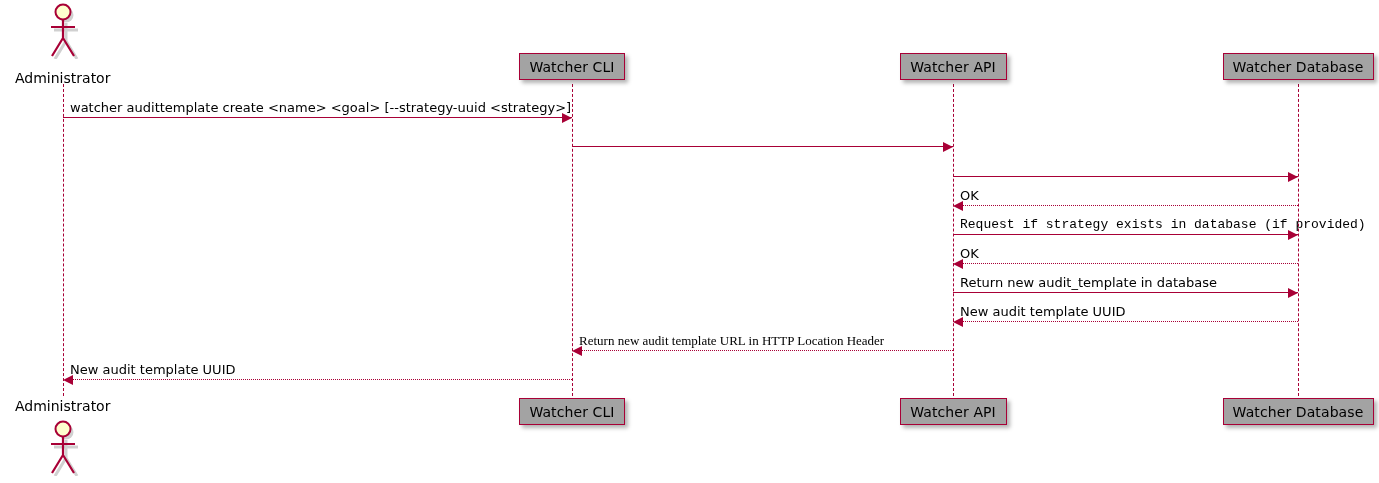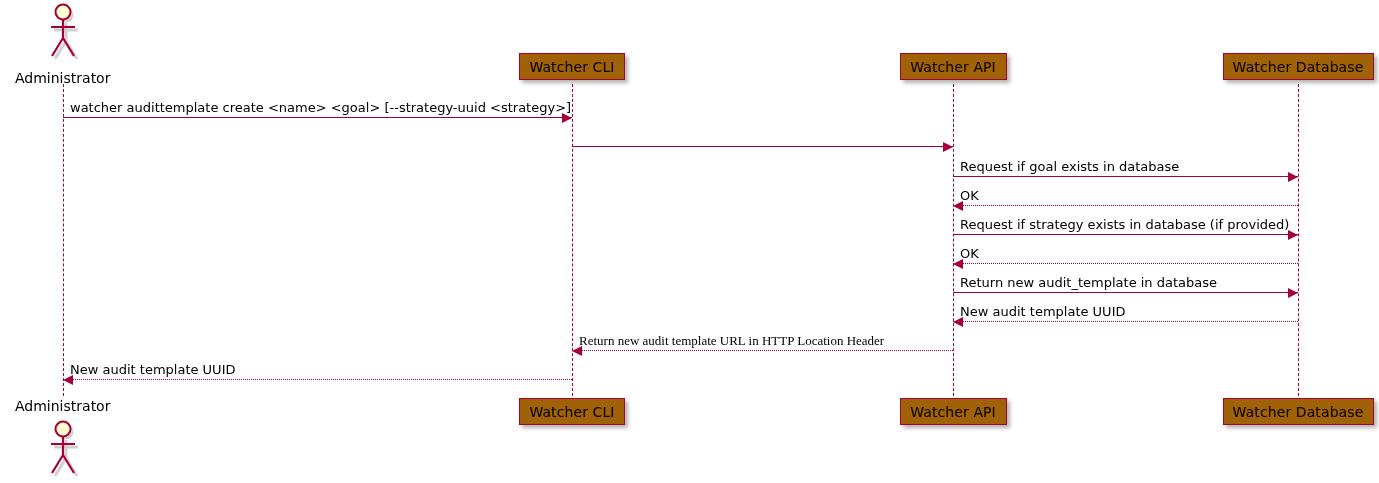--- a/index.html
+++ b/index.html
@@ -16,21 +16,21 @@
     height: 483px;
     background: #ffffff;
     overflow: hidden;
     text-align: right;
   }
 
   
   .participant-box {
     position: absolute;
     box-sizing: border-box;
-    background: #a16207;
+    background: #a3a3a3;
     border: 1.5px solid #A80036;
     color: #000000;
     font-size: 14px;
     line-height: 1;
     display: flex;
     align-items: center;
     justify-content: center;
     white-space: nowrap;
     box-shadow: 3px 3px 4px rgba(0,0,0,0.30);
     letter-spacing: 0.1px;
@@ -130,27 +130,26 @@
     <div class="participant-box" style="left: 1222.5px; top: 398px; width: 151px; height: 27px;">
       <span>Watcher Database</span>
     </div>
     <div class="msg-line" style="left: 63px; top: 117px; width: 509px;"></div>
     <div class="arrowhead right" style="top: 113px; left: 562px;"></div>
     <div class="msg-label" style="top: 101px; left: 70px;">watcher audittemplate create &lt;name&gt; &lt;goal&gt; [--strategy-uuid &lt;strategy&gt;]</div>
     <div class="msg-line" style="left: 572px; top: 146px; width: 381px;"></div>
     <div class="arrowhead right" style="top: 142px; left: 943px;"></div>
     <div class="msg-line" style="left: 953px; top: 176px; width: 345px;"></div>
     <div class="arrowhead right" style="top: 172px; left: 1288px;"></div>
-    <div class="msg-label" style="top: 160px; left: 960px;">Request if goal exists in database</div>
     <div class="msg-line dotted" style="left: 953px; top: 205px; width: 345px;"></div>
     <div class="arrowhead left" style="top: 201px; left: 953px;"></div>
     <div class="msg-label" style="top: 189px; left: 960px;">OK</div>
     <div class="msg-line" style="left: 953px; top: 234px; width: 345px;"></div>
     <div class="arrowhead right" style="top: 230px; left: 1288px;"></div>
-    <div class="msg-label" style="top: 218px; left: 960px;">Request if strategy exists in database (if provided)</div>
+    <div class="msg-label" style="top: 218px; left: 960px; font-family: Liberation Mono, monospace;">Request if strategy exists in database (if provided)</div>
     <div class="msg-line dotted" style="left: 953px; top: 263px; width: 345px;"></div>
     <div class="arrowhead left" style="top: 259px; left: 953px;"></div>
     <div class="msg-label" style="top: 247px; left: 960px;">OK</div>
     <div class="msg-line" style="left: 953px; top: 292px; width: 345px;"></div>
     <div class="arrowhead right" style="top: 288px; left: 1288px;"></div>
     <div class="msg-label" style="top: 276px; left: 960px;">Return new audit_template in database</div>
     <div class="msg-line dotted" style="left: 953px; top: 321px; width: 345px;"></div>
     <div class="arrowhead left" style="top: 317px; left: 953px;"></div>
     <div class="msg-label" style="top: 305px; left: 960px;">New audit template UUID</div>
     <div class="msg-line dotted" style="left: 572px; top: 350px; width: 381px;"></div>

